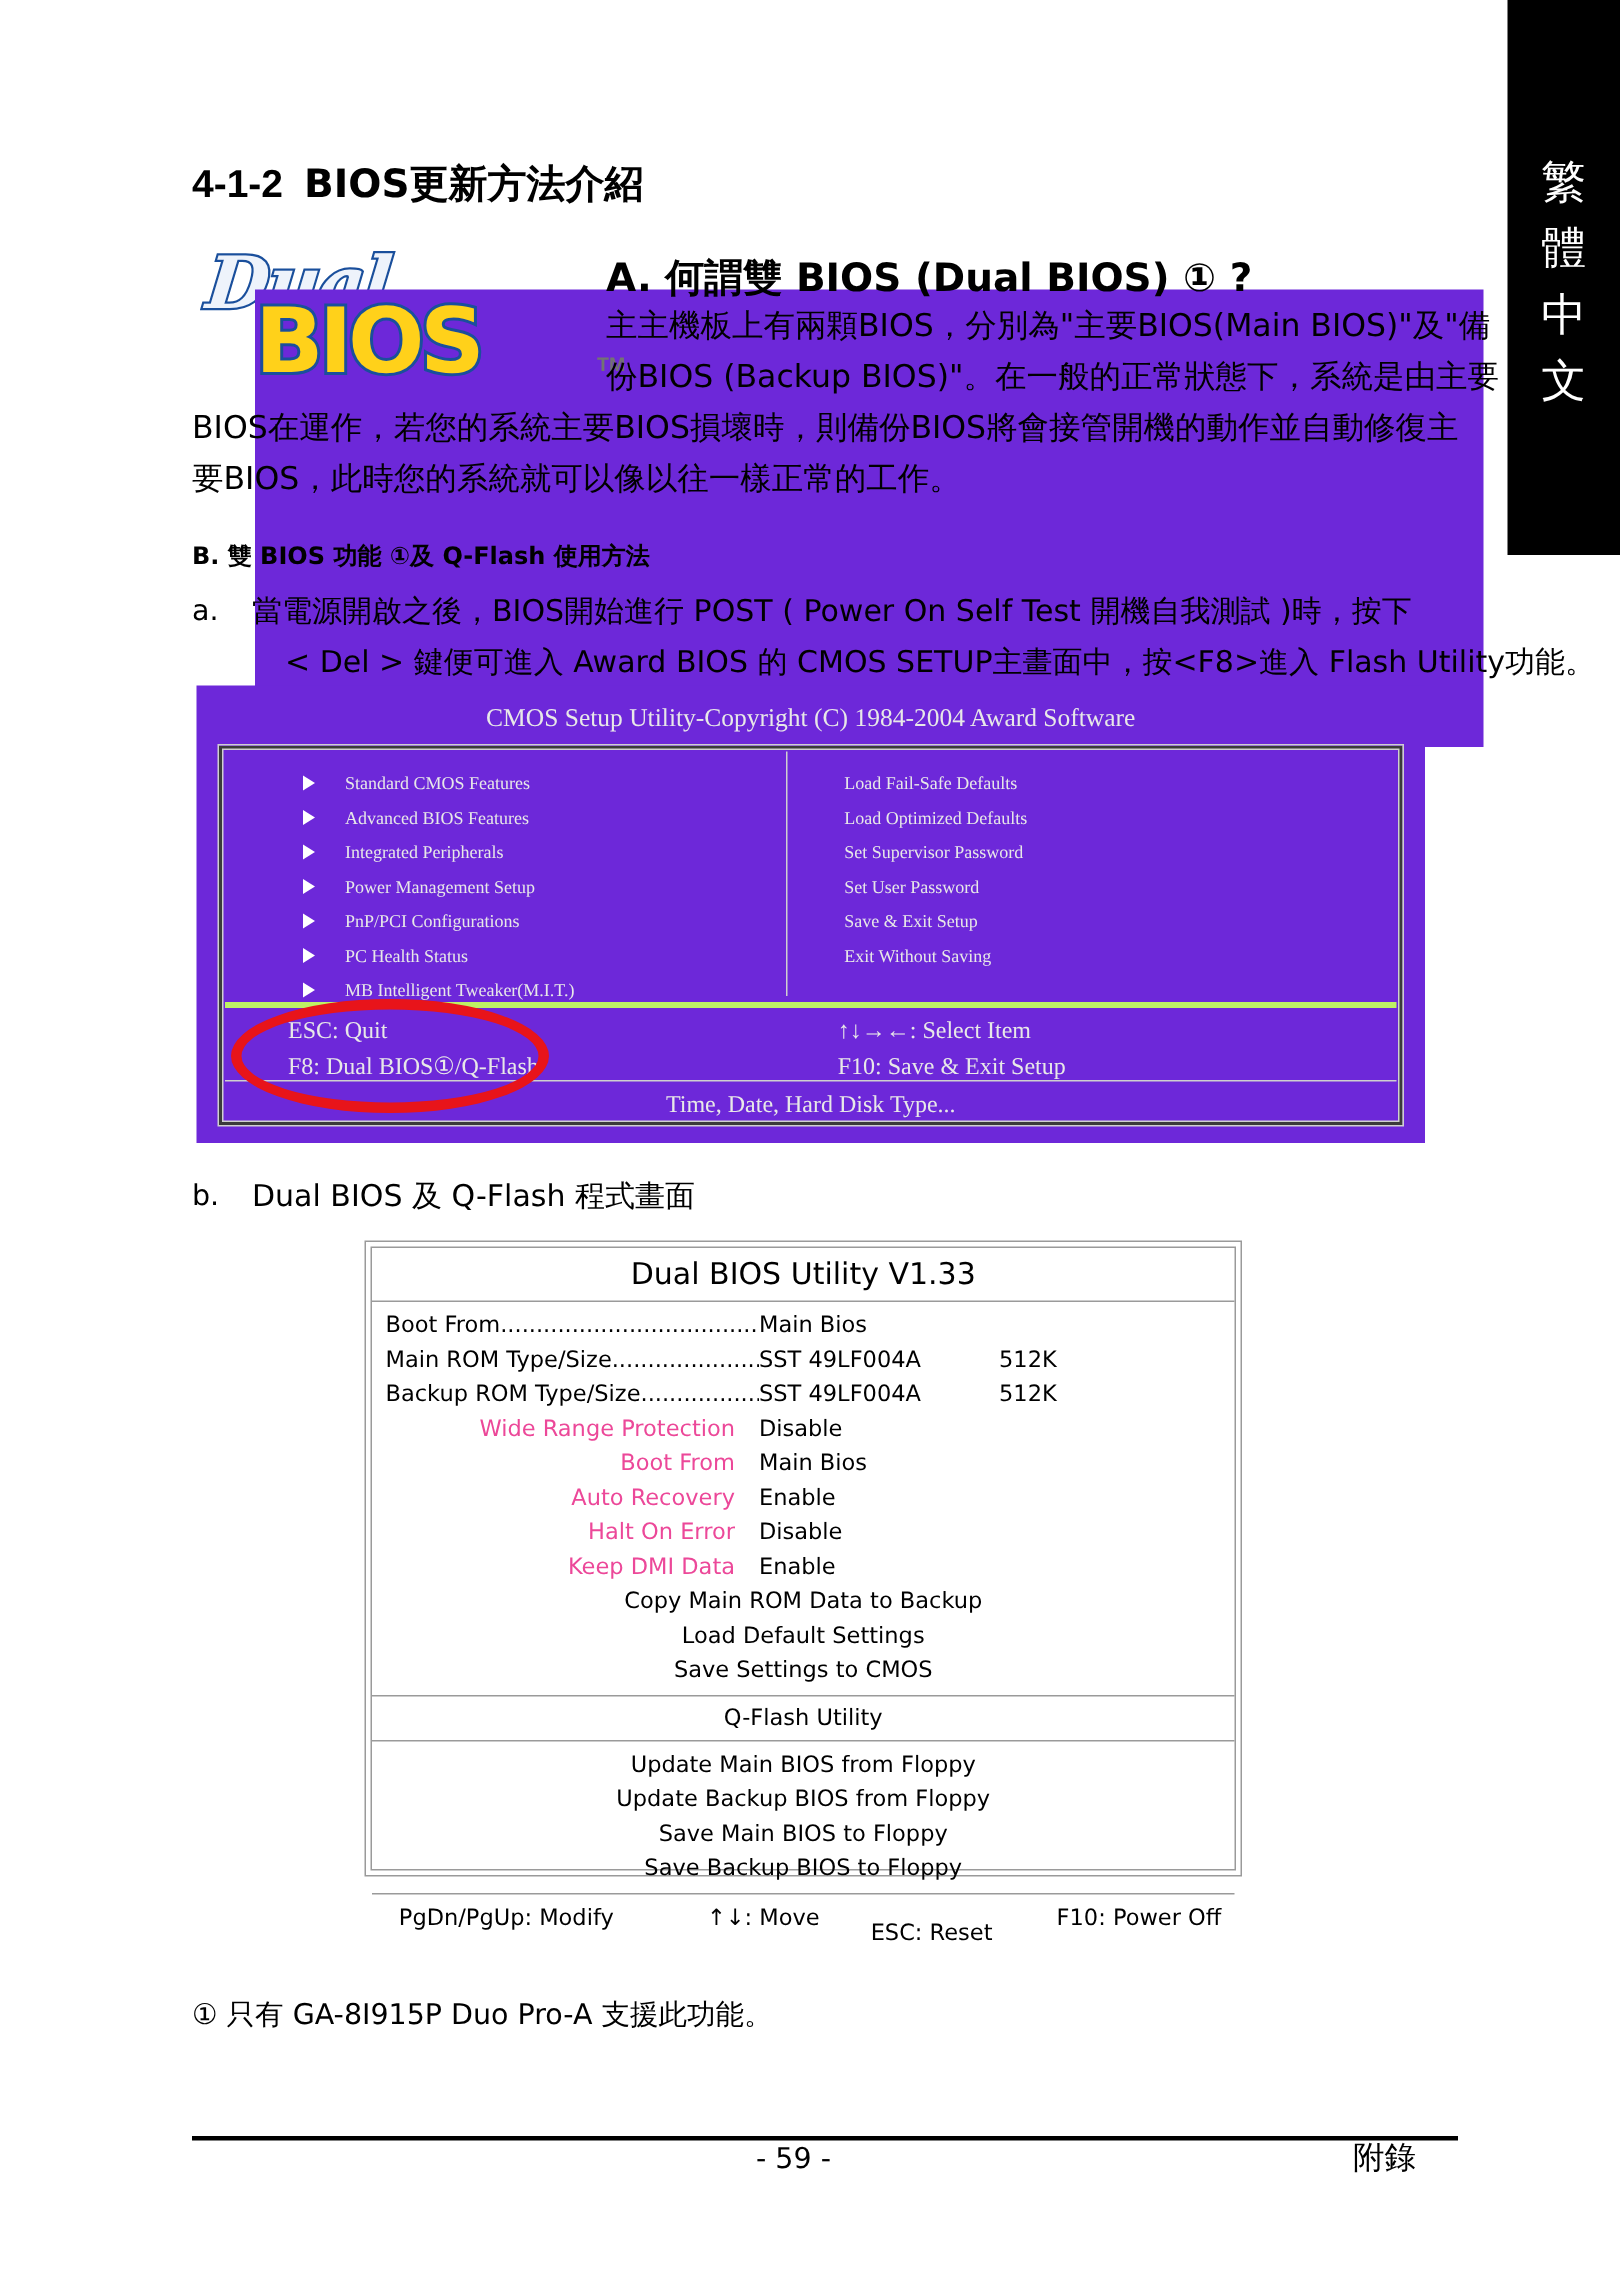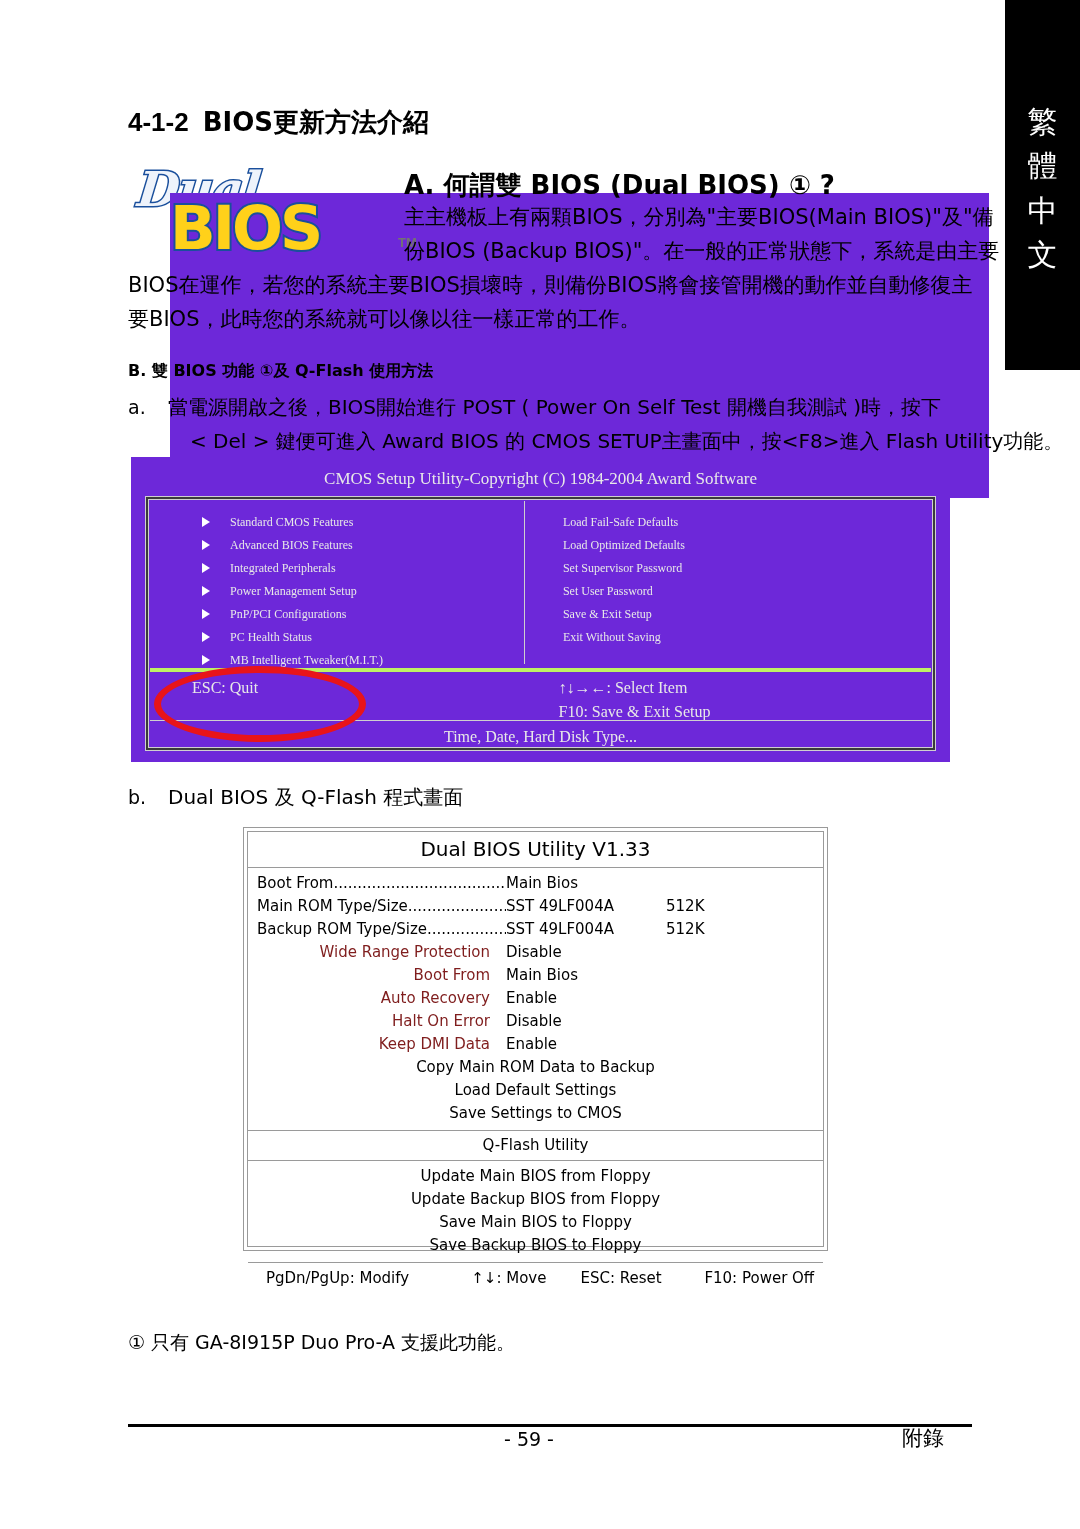--- a/index.html
+++ b/index.html
@@ -244,35 +244,35 @@
   .row {
     display: flex;
     font-size: 15px;
     line-height: 23px;
     height: 23px;
     align-items: center;
   }
   .row .c1 { width: 258px; padding-left: 9px; box-sizing: border-box; white-space: nowrap; overflow: hidden; }
   .row .c2 { width: 160px; white-space: nowrap; }
   .row .c3 { width: 100px; white-space: nowrap; }
-  .row.opt .c1 { text-align: right; padding-right: 16px; color: #7f1d1d; }
+  .row.opt .c1 { text-align: right; padding-right: 16px; color: #ec4899; }
   .row.center {
     display: block;
     text-align: center;
   }
   .dbt-footer {
     display: flex;
     font-size: 15px;
     line-height: 24px;
     padding: 3px 0;
   }
   .dbt-footer div { white-space: nowrap; }
   .f1 { width: 180px; text-align: center; }
   .f2 { width: 120px; text-align: right; }
-  .f3 { width: 150px; text-align: center; }
+  .f3 { width: 150px; text-align: center; margin-top: 10px; }
   .f4 { width: 128px; text-align: center; }
 
   
   .foot-rule {
     position: absolute;
     left: 398px;
     top: 1424px;
     width: 574px;
     height: 3px;
     background: #000;
@@ -344,20 +344,21 @@
           <div class="bios-item"><span>Load Optimized Defaults</span></div>
           <div class="bios-item"><span>Set Supervisor Password</span></div>
           <div class="bios-item"><span>Set User Password</span></div>
           <div class="bios-item"><span>Save &amp; Exit Setup</span></div>
           <div class="bios-item"><span>Exit Without Saving</span></div>
         </div>
       </div>
       <div class="bios-keys">
         <div class="keys-col l">
           <div class="key-line">ESC: Quit</div>
+          <div class="key-line">F8: Dual BIOS①/Q-Flash</div>
         </div>
         <div class="keys-col r">
           <div class="key-line">↑↓→←: Select Item</div>
           <div class="key-line">F10: Save &amp; Exit Setup</div>
         </div>
       </div>
       <div class="bios-status">Time, Date, Hard Disk Type...</div>
     </div>
   </div>
   <div class="red-ellipse"></div>

